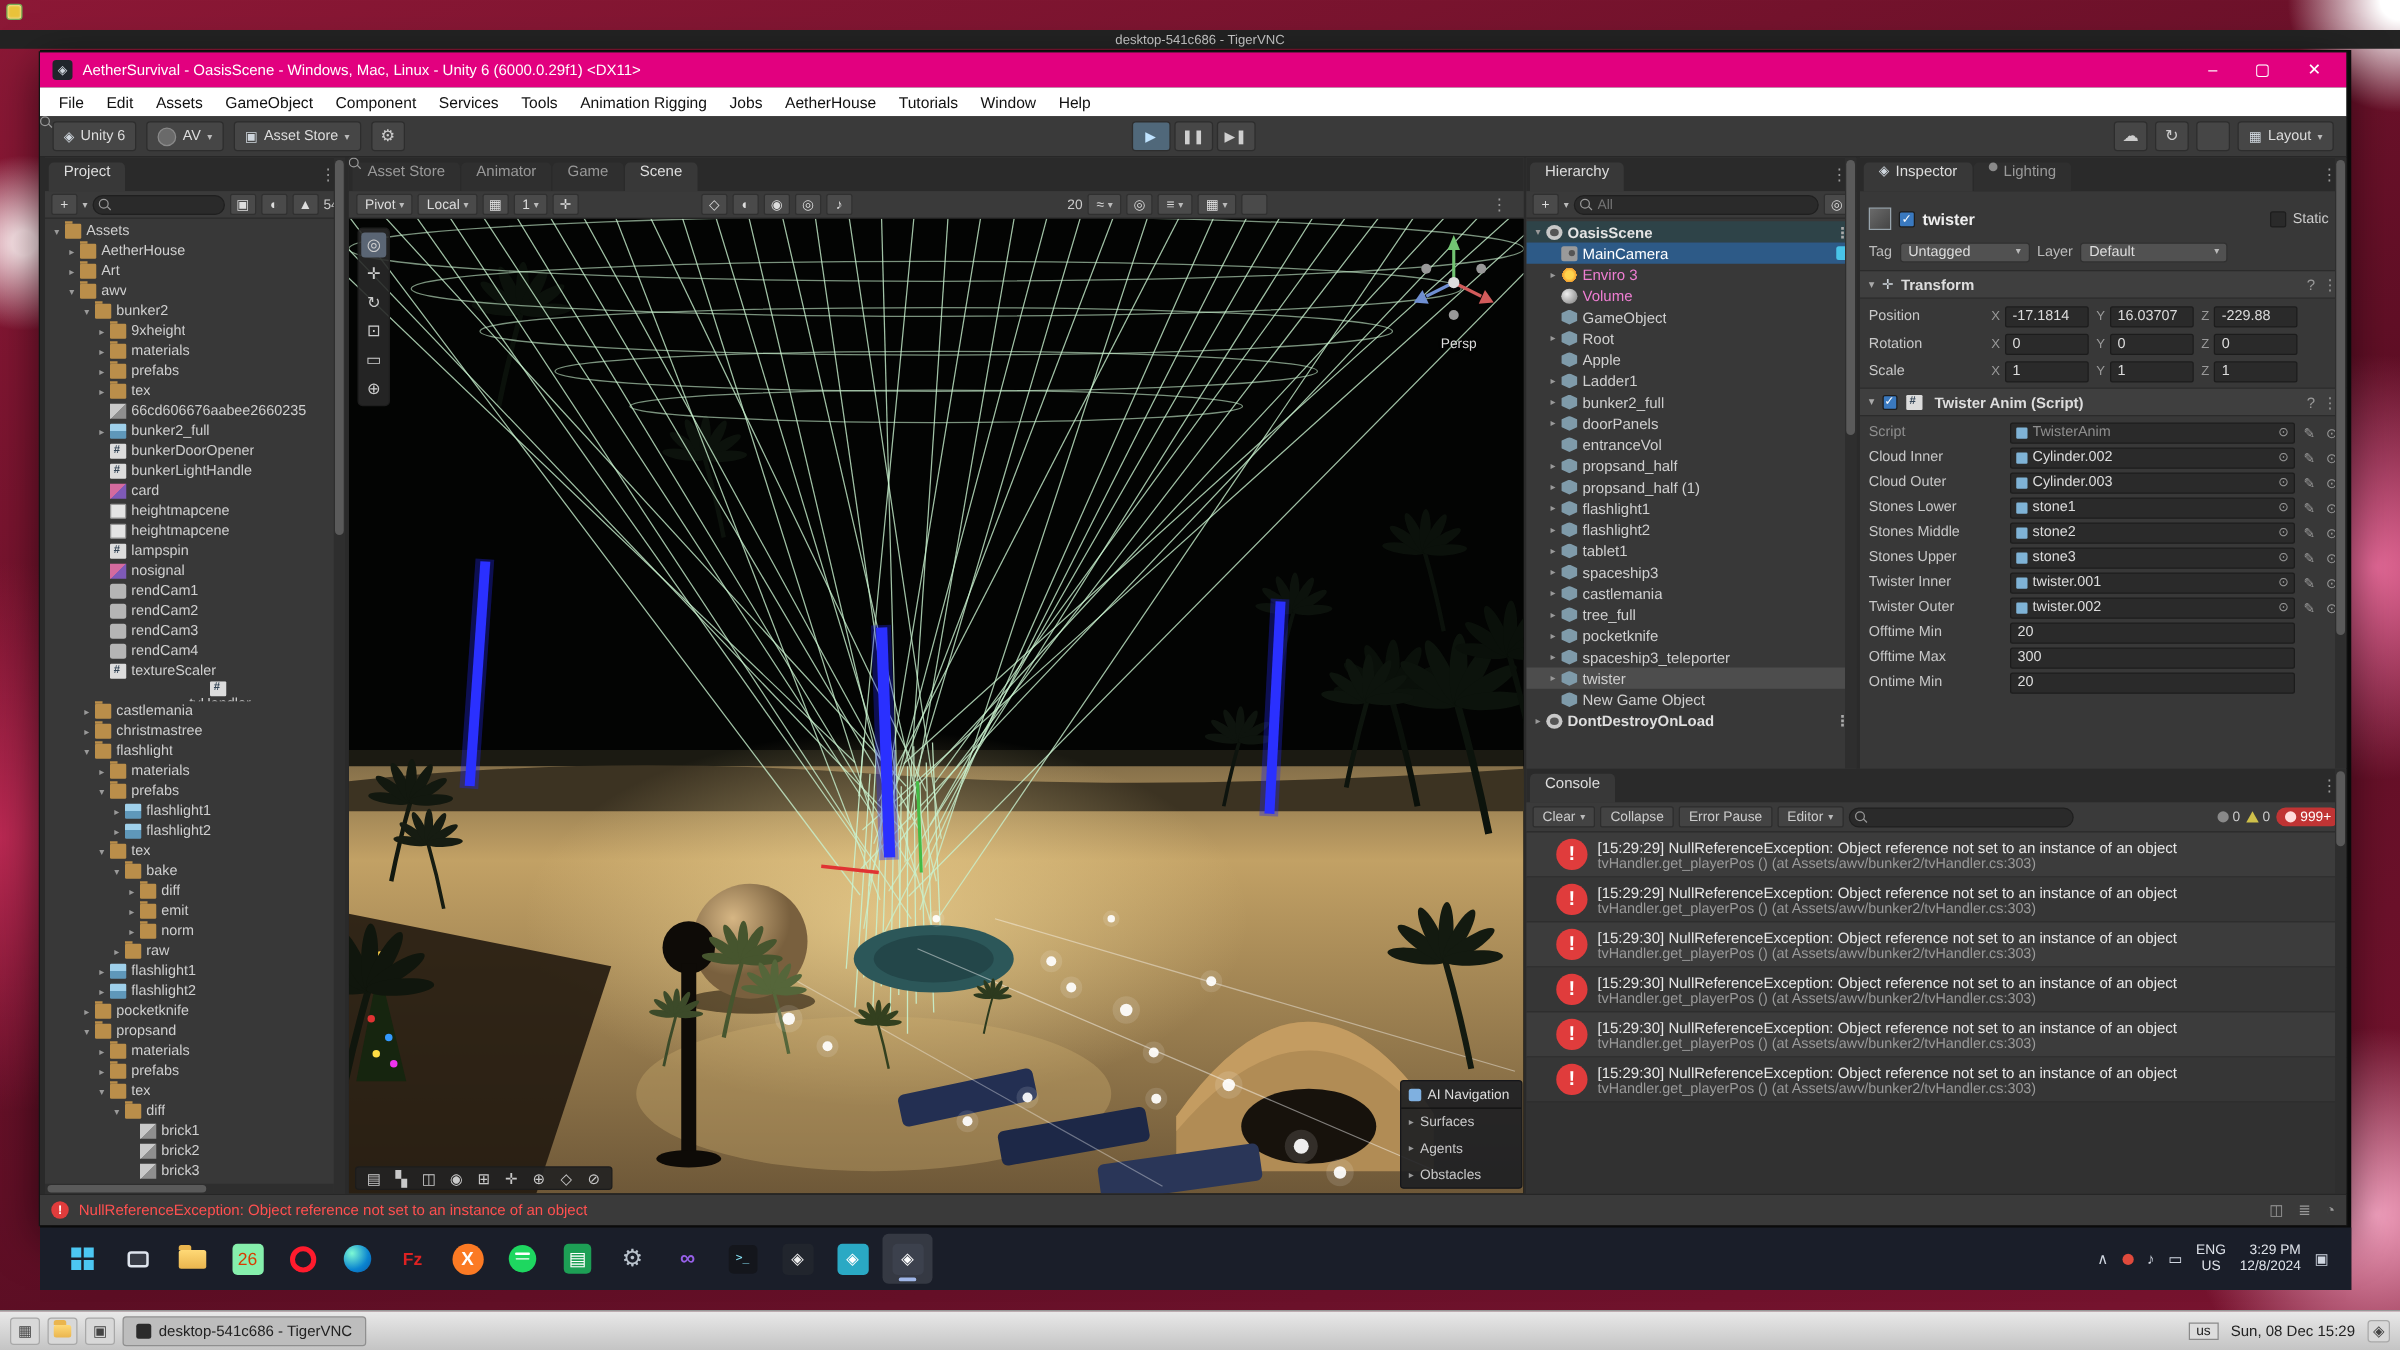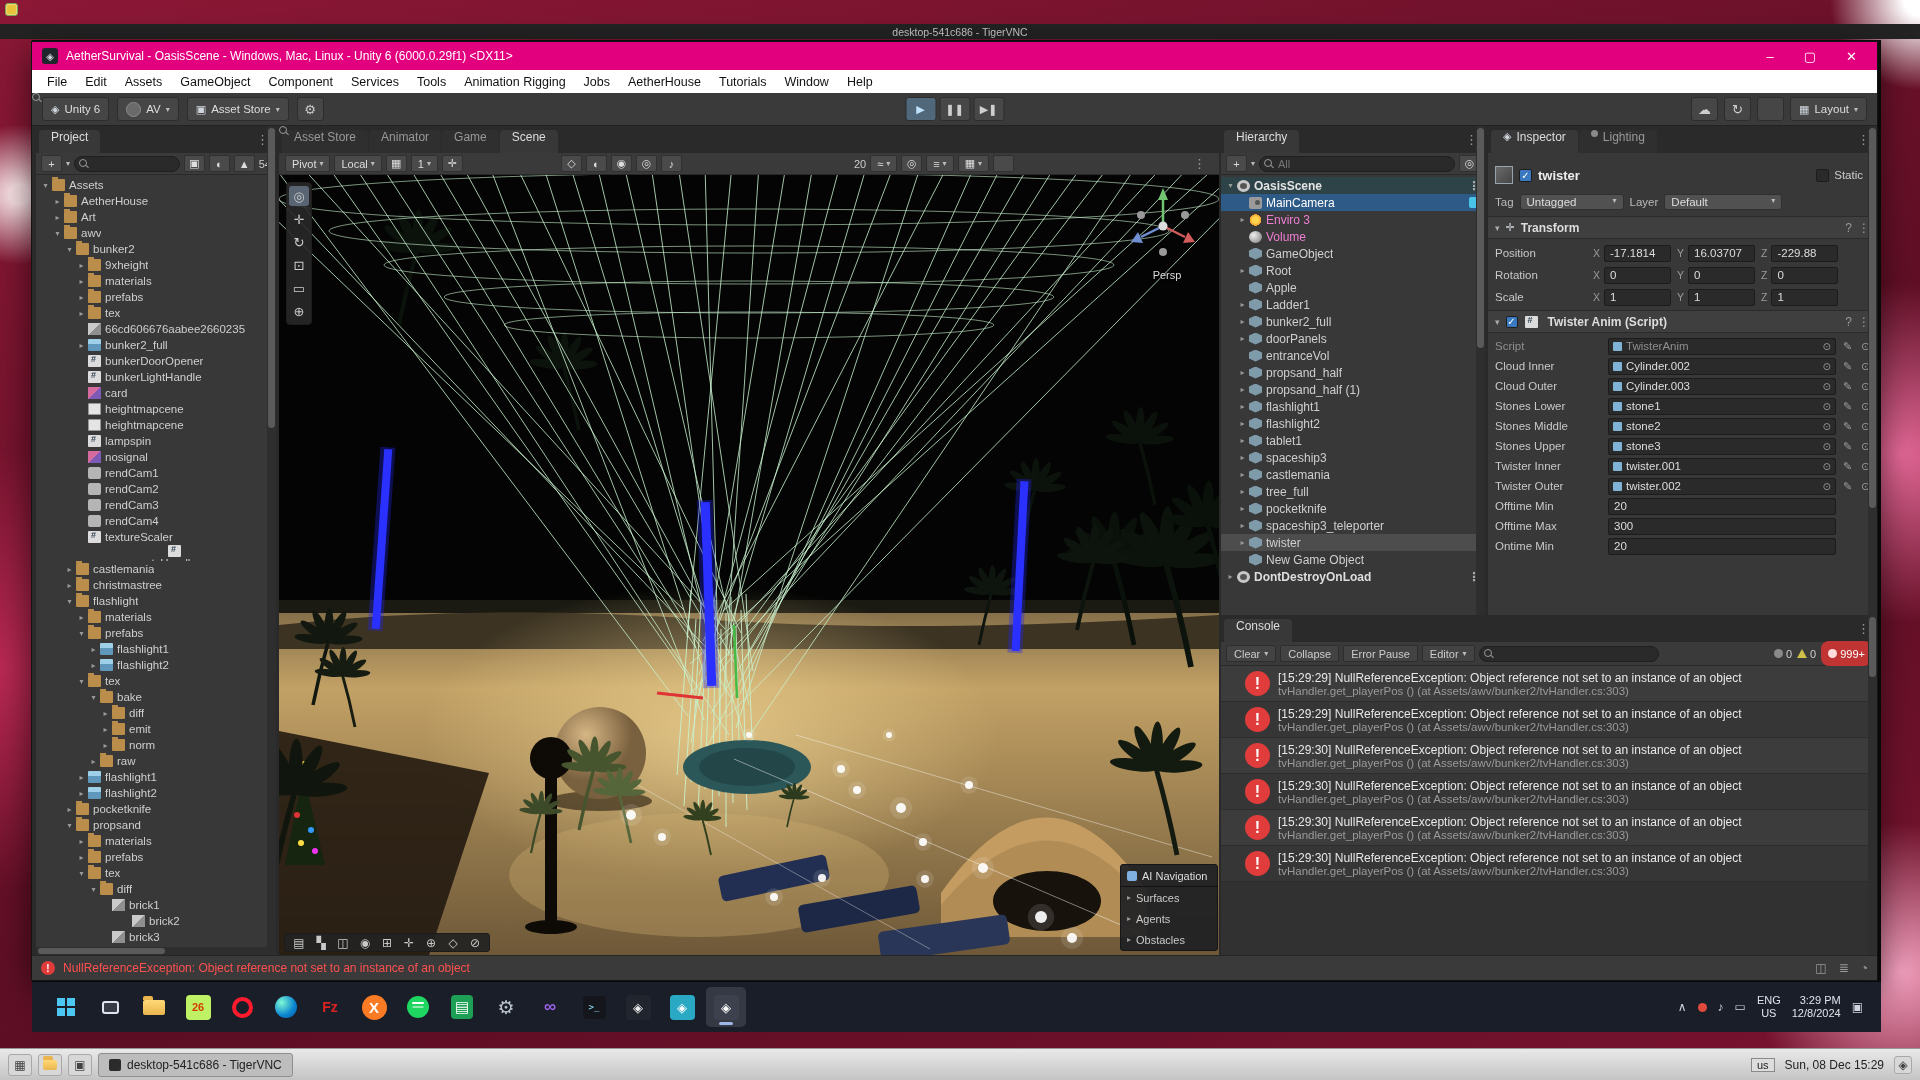--- a/index.html
+++ b/index.html
@@ -133,21 +133,21 @@
 .objtxt{white-space:nowrap;overflow:hidden;text-overflow:ellipsis}
 .objpick{margin-left:auto;color:#9a9a9a;font-size:10px}
 .f-ico{color:#9a9a9a;font-size:11px;width:13px;text-align:center;flex:none}
 .f-row.muted .f-label,.f-row.muted .objtxt{color:#8f8f8f}
 .n-row .numf{flex:1}
 .al-head{height:22px;background:#3f3f3f;border-top:1px solid #2b2b2b;border-bottom:1px solid #2b2b2b;display:flex;align-items:center;margin:8px -5px 0 -7px;padding:0 10px;font-weight:bold;font-size:12px;color:#ddd}
 
 .cbar-btn{height:17px;display:inline-flex;align-items:center;gap:4px;padding:0 7px;color:#ccc;font-size:11px;background:#434343;border:1px solid #2d2d2d;border-radius:2px}
 .badges{margin-left:6px;display:flex;align-items:center;gap:5px}
 .cbadge{display:flex;align-items:center;gap:3px;font-size:11px;color:#ccc}
-.cbadge.err{background:#c03434;border-radius:8px;color:#fff;padding:0 7px;height:25px}
+.cbadge.err{background:#c03434;border-radius:8px;color:#fff;padding:0 7px;height:15px}
 .dot{width:9px;height:9px;border-radius:50%}
 .dot.gray{background:#8a8a8a}
 .dot.red{background:#ffdddd}
 .tri{width:0;height:0;border-left:5px solid transparent;border-right:5px solid transparent;border-bottom:9px solid #cfc04a}
 .con-list{flex:1;background:#313131;overflow:hidden;position:relative}
 .con-row{display:flex;gap:8px;padding:3px 24px;height:36px;align-items:center;border-bottom:1px solid #2d2d2d}
 .con-list div.con-row:nth-of-type(odd){background:#3c3c3c}
 .con-list div.con-row:nth-of-type(even){background:#363636}
 .err-ic{width:25px;height:25px;border-radius:50%;background:#e03c3c;color:#fff;font-weight:bold;display:flex;align-items:center;justify-content:center;font-size:16px;flex:none}
 .err-ic::after{content:"!"}
@@ -542,21 +542,21 @@
             <span class="ic i-folder"></span>
             <span class="lbl">diff</span>
           </div>
 
           <div class="tree-row" style="padding-left: 64px;">
             <span class="arr"></span>
             <span class="ic i-tex"></span>
             <span class="lbl">brick1</span>
           </div>
 
-          <div class="tree-row" style="padding-left: 84px; text-align: right;">
+          <div class="tree-row" style="padding-left: 64px; text-align: right;">
             <span class="arr"></span>
             <span class="ic i-tex"></span>
             <span class="lbl">brick2</span>
           </div>
 
           <div class="tree-row" style="padding-left: 64px;">
             <span class="arr"></span>
             <span class="ic i-tex"></span>
             <span class="lbl">brick3</span>
           </div>
@@ -1482,21 +1482,21 @@
       <span class="tbi">
           <span class="winlogo"></span>
         </span>
       <span class="tbi">
           <span class="tvico"></span>
         </span>
       <span class="tbi">
           <span class="fold"></span>
         </span>
       <span class="tbi">
-          <span class="gsq" style="background:#bef264;color:#d83b01;font-size:11px;font-weight:bold">26</span>
+          <span class="gsq" style="background:#86efac;color:#d83b01;font-size:14px;font-weight:normal">26</span>
         </span>
       <span class="tbi">
           <span class="opera"></span>
         </span>
       <span class="tbi">
           <span class="edge"></span>
         </span>
       <span class="tbi">
           <span style="color:#d22;font-weight:bold;font-size:14px">Fz</span>
         </span>

